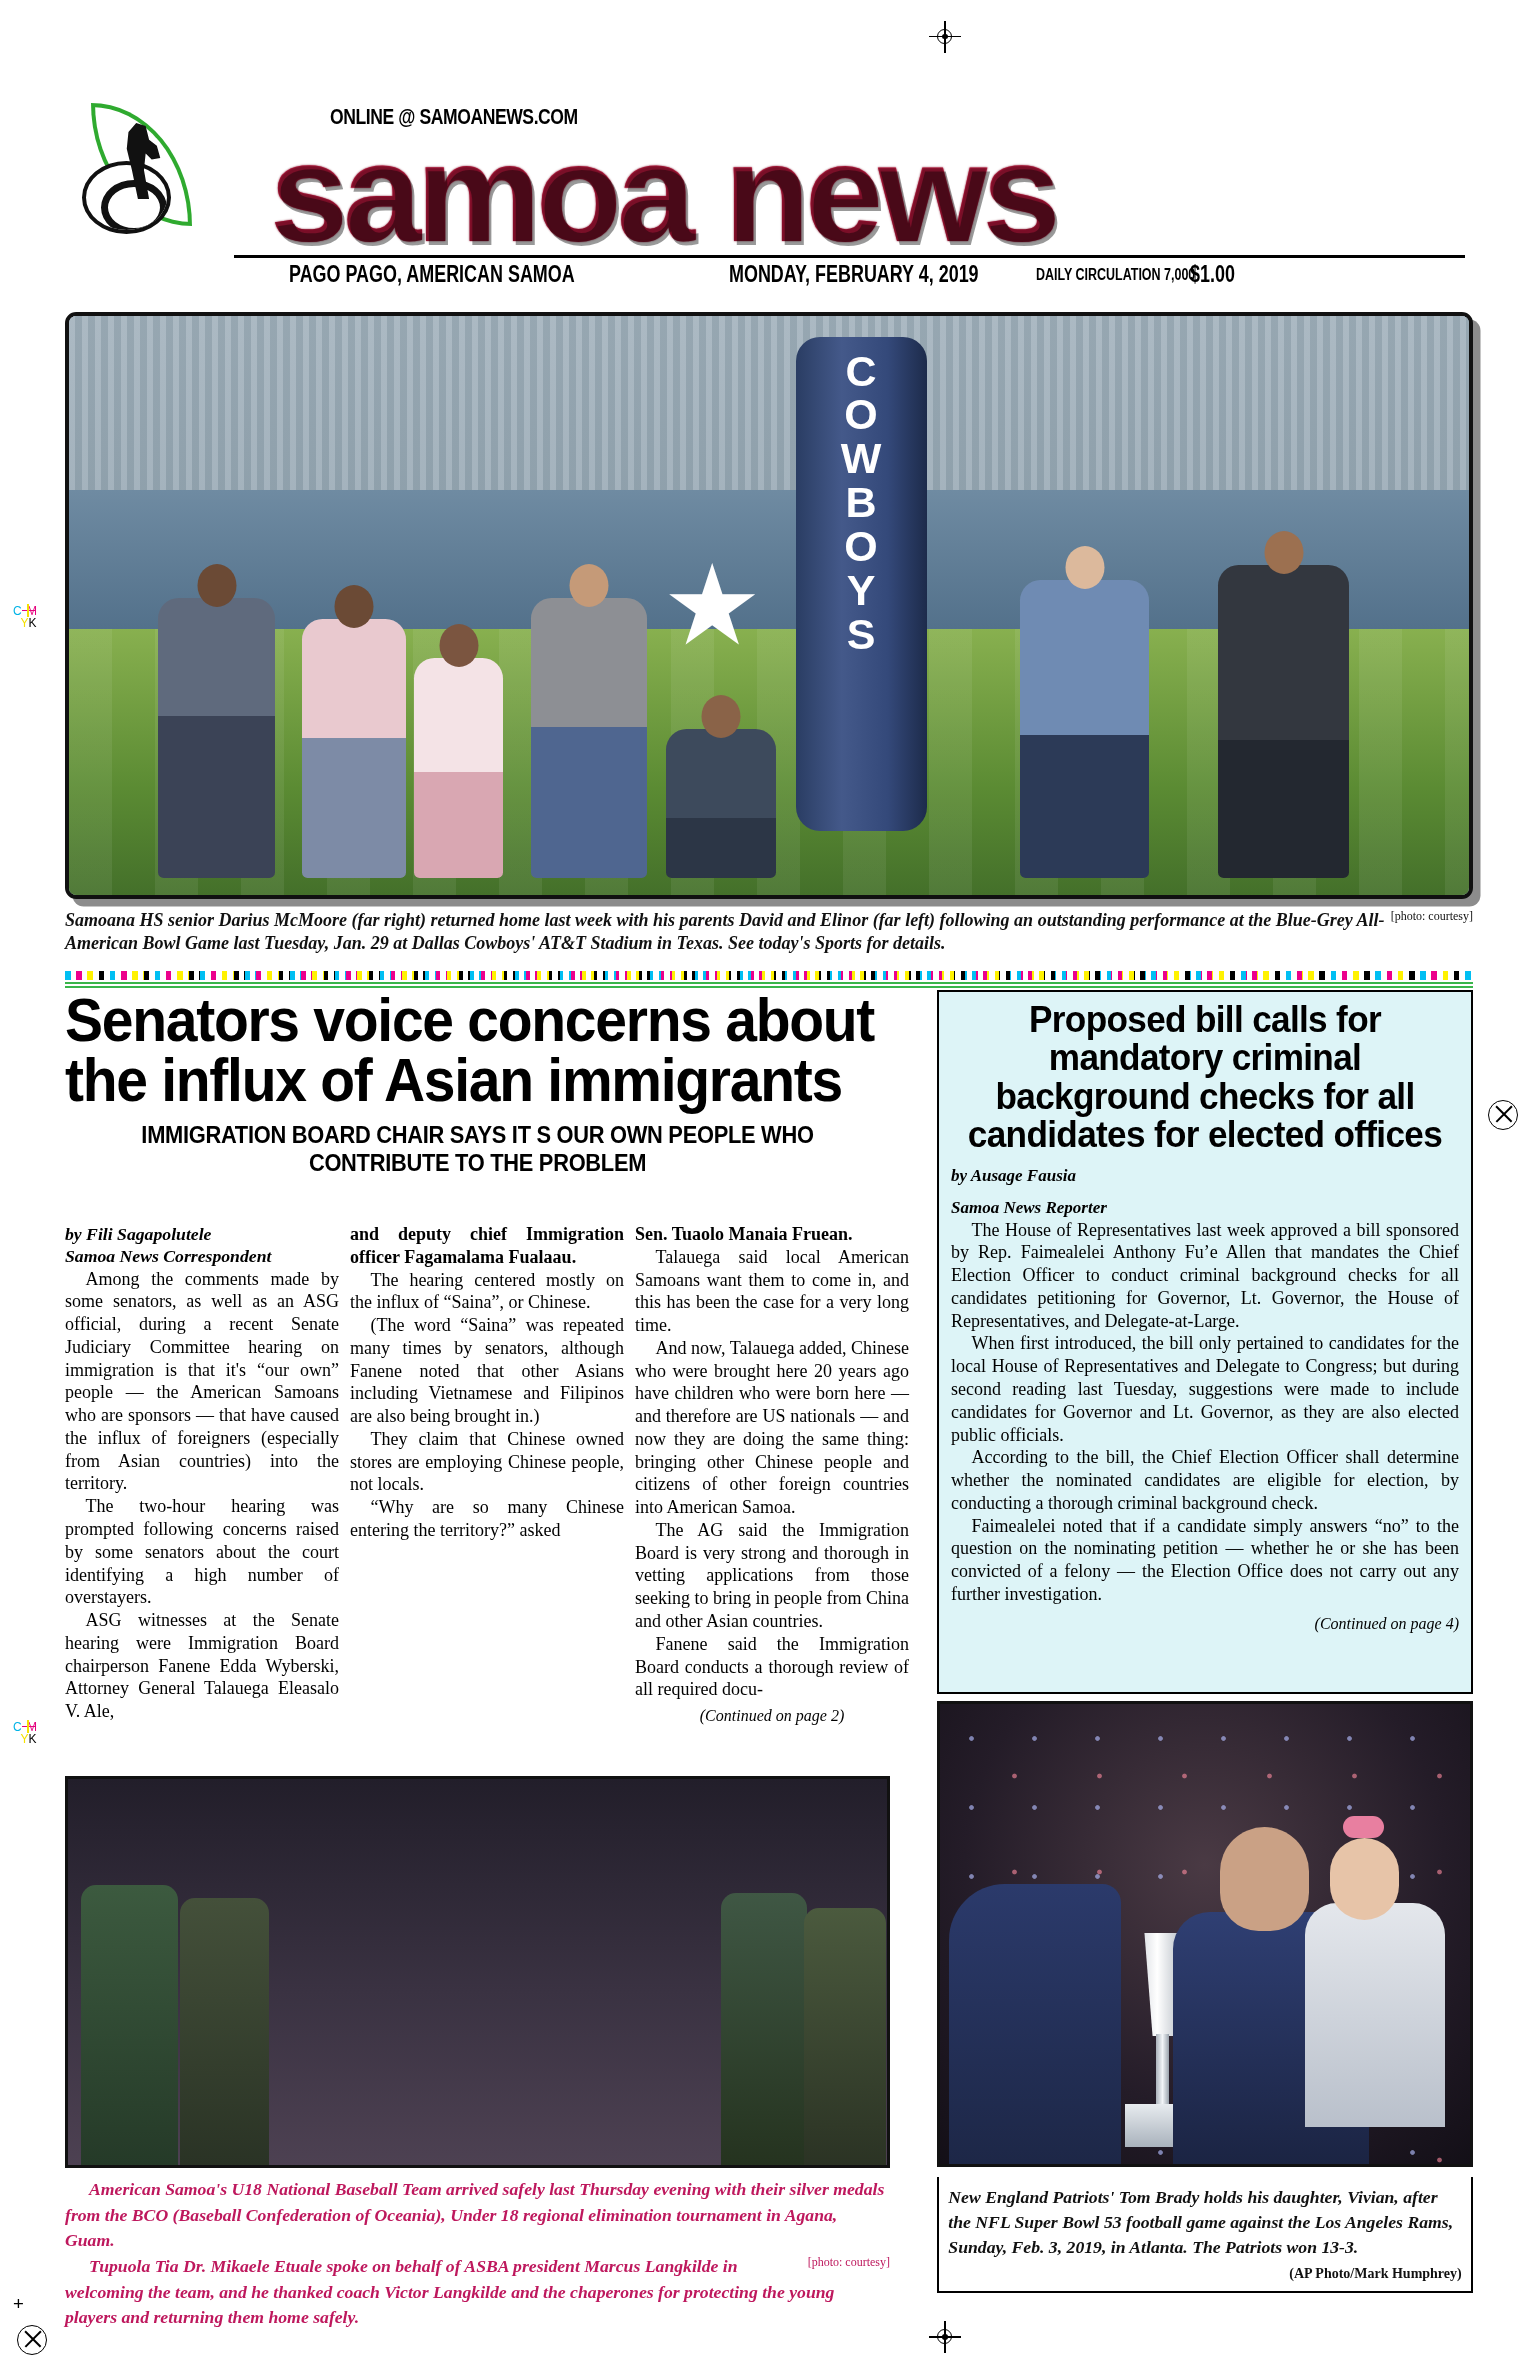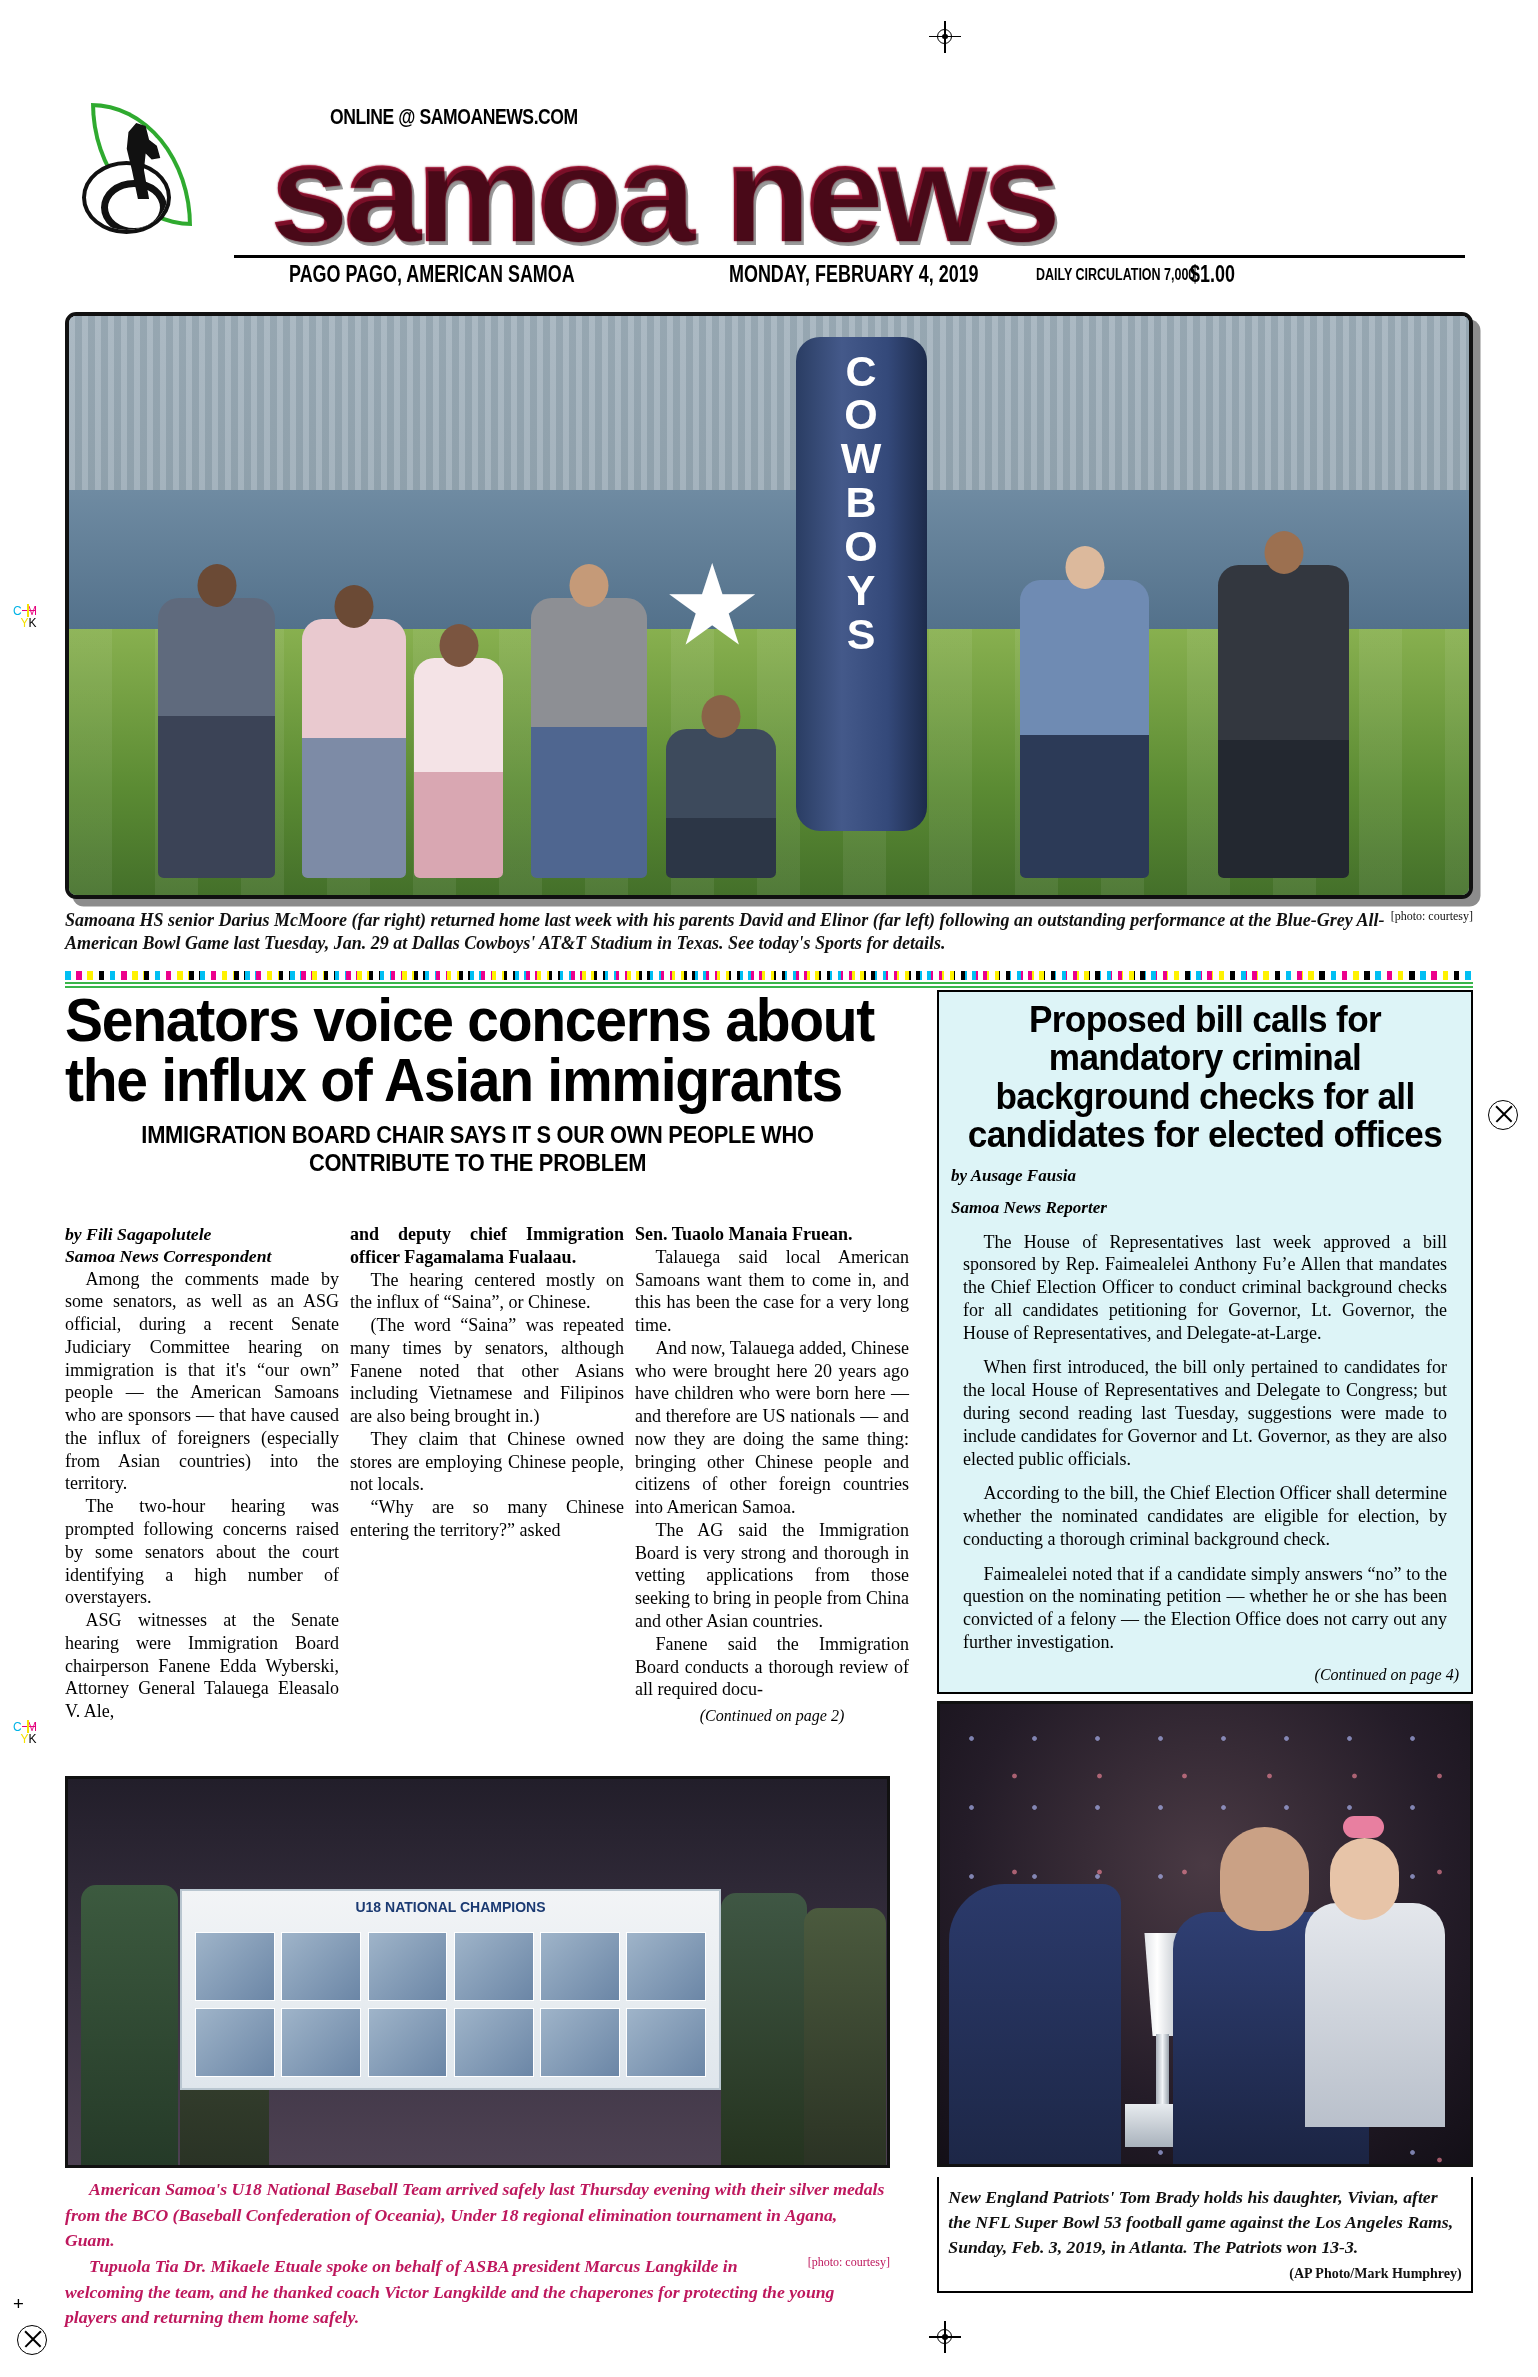--- a/index.html
+++ b/index.html
@@ -188,21 +188,21 @@
     background:#ddf4f7; border:2.8px solid #000; padding:9.3px 12px 7.5px 12px;
   }
   .side-hl {
     font-family:"Liberation Sans", sans-serif; font-weight:bold;
     font-size:37px; line-height:1.03; letter-spacing:-0.7px;
     text-align:center; color:#000;
     transform:scaleX(0.95); transform-origin:center top;
   }
   .side-byline { margin-top:11.2px; font-weight:bold; font-style:italic; font-size:17px; line-height:1.25; }
   .side-box p {
-    margin:12px; font-size:18px; line-height:1.265;
+    margin:0; font-size:18px; line-height:1.265;
     text-align:justify; text-indent:20.5px; hyphens:auto;
   }
   .side-contd { text-align:right; font-style:italic; font-size:16px; margin-top:9.3px; }
 
   
   .photo-bl {
     position:absolute; left:65px; top:1776px; width:825px; height:392px;
     border:3.7px solid #111; overflow:hidden; background:#2a2630;
   }
   .pbl-night { position:absolute; inset:0; background:linear-gradient(to bottom,#221e2a,#3a3242 55%,#4d4152); }
@@ -415,37 +415,20 @@
   <p>When first introduced, the bill only pertained to candidates for the local House of Representatives and Delegate to Congress; but during second reading last Tuesday, suggestions were made to include candidates for Governor and Lt. Governor, as they are also elected public officials.</p>
   <p>According to the bill, the Chief Election Officer shall determine whether the nominated candidates are eligible for election, by conducting a thorough criminal background check.</p>
   <p>Faimealelei noted that if a candidate simply answers “no” to the question on the nominating petition — whether he or she has been convicted of a felony — the Election Office does not carry out any further investigation.</p>
   <div class="side-contd">(Continued on page 4)</div>
 </div>
 
 <div class="photo-bl">
   <div class="pbl-night"></div>
   <div class="pbl-person" style="left:13px; width:97px; height:280px; background:linear-gradient(to bottom,#3c5a3f,#253a28);"></div>
   <div class="pbl-person" style="left:112px; width:89px; height:267px; background:linear-gradient(to bottom,#44503a,#2a3325);"></div>
-  <div class="pbl-banner">
-    <div class="pbl-banner-title">U18 NATIONAL CHAMPIONS</div>
-    <div class="pbl-grid">
-      <div></div>
-        <div></div>
-        <div></div>
-        <div></div>
-        <div></div>
-        <div></div>
-      <div></div>
-        <div></div>
-        <div></div>
-        <div></div>
-        <div></div>
-        <div></div>
-    </div>
-  </div>
   <div class="pbl-person" style="left:653px; width:86px; height:272px; background:linear-gradient(to bottom,#3f5744,#25331f);"></div>
   <div class="pbl-person" style="left:736px; width:82px; height:257px; background:linear-gradient(to bottom,#4b5a3e,#2b3324);"></div>
 </div>
 
 <div class="photo-br">
   <div class="pbr-bg"></div>
   <div class="pbr-conf"></div>
   <div class="pbr-jacket"></div>
   <div class="pbr-trophy">
     <div class="pbr-cup"></div>

